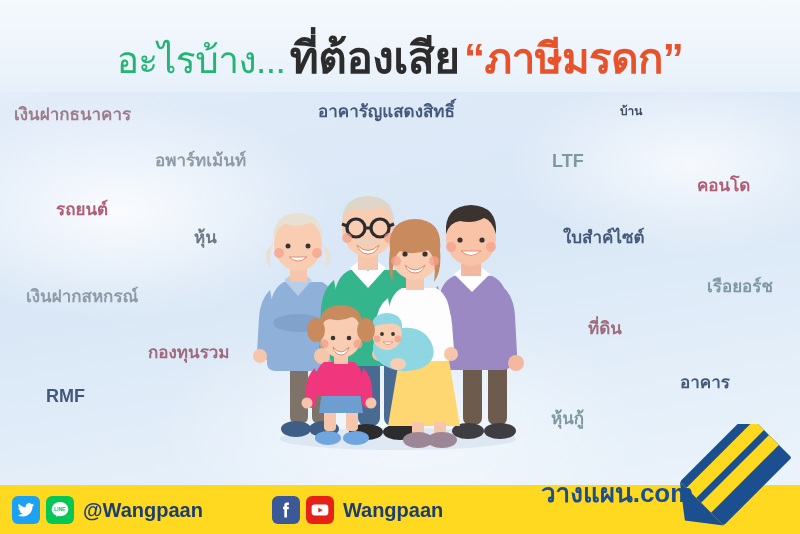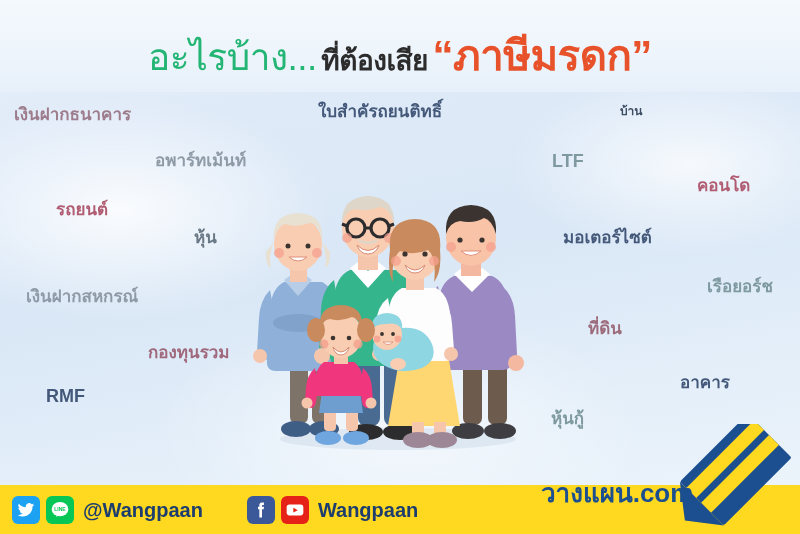--- a/index.html
+++ b/index.html
@@ -22,21 +22,21 @@
   
   .header {
     position:absolute; left:0; top:0; width:800px; height:92px;
     background:linear-gradient(180deg,#f4f9fd 0%, #edf4fb 60%, #e7f0fa 100%);
   }
   .title-row {
     position:absolute; left:0; top:22px; width:800px;
     text-align:center; white-space:nowrap;
   }
   .t-green { font-size:37px; font-weight:normal; color:#22b573; letter-spacing:-.5px; }
-  .t-dark  { font-size:28px; font-weight:bold; color:#2c2c2c; letter-spacing:-.5px; }
+  .t-dark  { font-size:44px; font-weight:bold; color:#2c2c2c; letter-spacing:-.5px; }
   .t-orange{ font-size:42px; font-weight:bold; color:#e8522a; letter-spacing:-.5px;margin-top:32px; }
 
   
   .asset {
     position:absolute;
     font-size:17px;
     font-weight:bold;
     white-space:nowrap;
     line-height:1;
   }
@@ -49,21 +49,21 @@
   .disclaimer {
     position:absolute; left:14px; top:455px;
     font-size:18px; font-weight:bold; color:#ea3a72;
     white-space:nowrap; line-height:1;
   }
 
   
   .bottombar {
     position:absolute; left:0; bottom:0; width:800px; height:49px;
     background:#ffd91f;
-    display:flex; align-items:center;
+    display:flex; align-items:center;gap:25px;
   }
   .social-group { display:flex; align-items:center; }
   .sicon {
     width:28px; height:28px; border-radius:6px;
     display:flex; align-items:center; justify-content:center;
     flex:0 0 auto;
   }
   .sicon svg { display:block; }
   .handle {
     font-size:20px; font-weight:bold; color:#1c3d6e;
@@ -228,28 +228,28 @@
         <circle cx="101" cy="180" r="2.3" fill="#3a3330"></circle>
         <circle cx="76" cy="186" r="4.6" fill="#f4a08d" opacity=".8"></circle>
         <circle cx="110" cy="186" r="4.6" fill="#f4a08d" opacity=".8"></circle>
         <path d="M85 189 q8 10 16 0 q-2 8 -8 8 q-6 0 -8 -8 z" fill="#ffffff" stroke="#d98a72" stroke-width="1"></path>
       </g>
     </svg>
   </div>
 
   <div id="assets-layer">
       <div class="asset" style="left: 14px; top: 106px; color: rgb(157, 124, 140); font-size: 17px;">เงินฝากธนาคาร</div>
-      <div class="asset" style="left: 318px; top: 103px; color: rgb(68, 89, 122); font-size: 17px;">ใบสำคัรถยนติทธิ์</div>
+      <div class="asset" style="left: 318px; top: 103px; color: rgb(68, 89, 122); font-size: 17px;">อาคารัญแสดงสิทธิ์</div>
       <div class="asset" style="left: 620px; top: 105px; color: rgb(61, 77, 99); font-size: 12px;">บ้าน</div>
       <div class="asset" style="left: 155px; top: 152px; color: rgb(142, 154, 166); font-size: 17px;">อพาร์ทเม้นท์</div>
       <div class="asset" style="left: 552px; top: 152px; color: rgb(126, 154, 160); font-size: 18px;">LTF</div>
       <div class="asset" style="left: 697px; top: 177px; color: rgb(176, 92, 114); font-size: 17px;">คอนโด</div>
       <div class="asset" style="left: 56px; top: 201px; color: rgb(176, 92, 114); font-size: 17px;">รถยนต์</div>
       <div class="asset" style="left: 194px; top: 229px; color: rgb(106, 120, 134); font-size: 17px;">หุ้น</div>
-      <div class="asset" style="left: 563px; top: 229px; color: rgb(68, 89, 122); font-size: 17px;">มอเตอร์ไซต์</div>
+      <div class="asset" style="left: 563px; top: 229px; color: rgb(68, 89, 122); font-size: 17px;">ใบสำค์ไซต์</div>
       <div class="asset" style="left: 707px; top: 278px; color: rgb(126, 154, 160); font-size: 17px;">เรือยอร์ช</div>
       <div class="asset" style="left: 26px; top: 288px; color: rgb(142, 154, 166); font-size: 17px;">เงินฝากสหกรณ์</div>
       <div class="asset" style="left: 588px; top: 320px; color: rgb(157, 108, 124); font-size: 17px;">ที่ดิน</div>
       <div class="asset" style="left: 148px; top: 344px; color: rgb(160, 104, 124); font-size: 17px;">กองทุนรวม</div>
       <div class="asset" style="left: 680px; top: 374px; color: rgb(68, 89, 122); font-size: 17px;">อาคาร</div>
       <div class="asset" style="left: 46px; top: 387px; color: rgb(68, 89, 122); font-size: 18px;">RMF</div>
       <div class="asset" style="left: 551px; top: 410px; color: rgb(126, 154, 160); font-size: 17px;">หุ้นกู้</div>
     </div>
 
 

